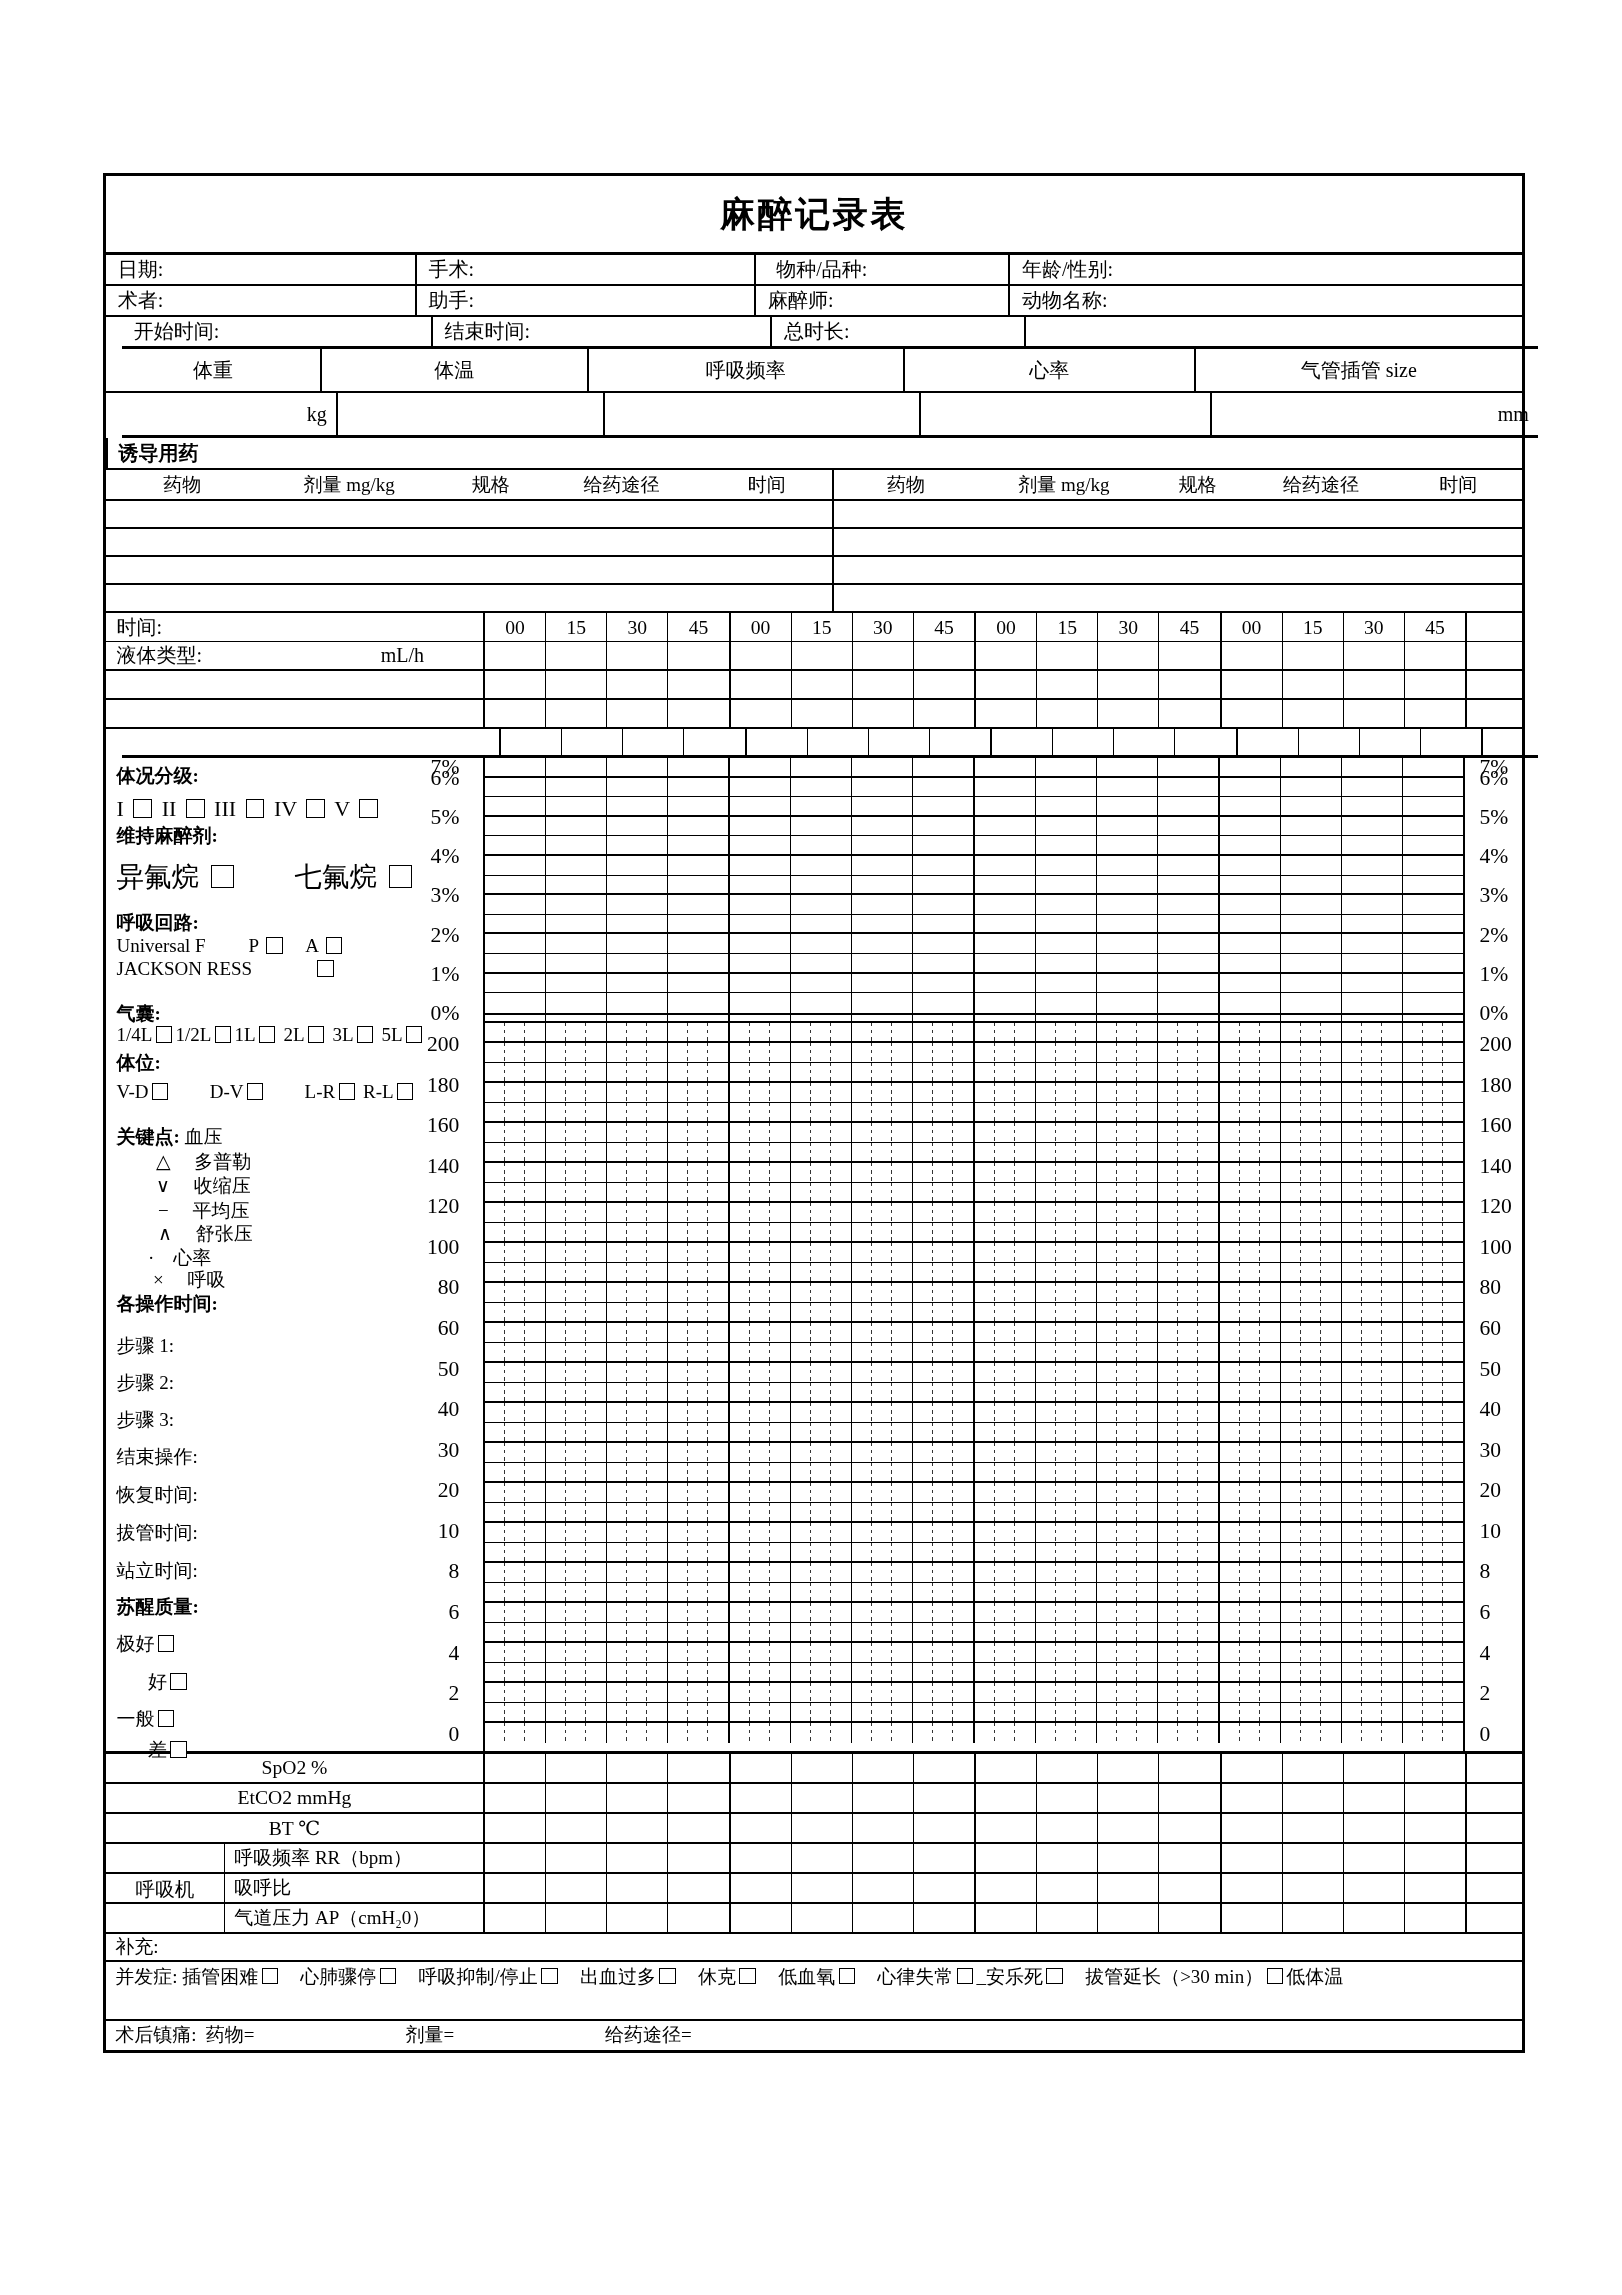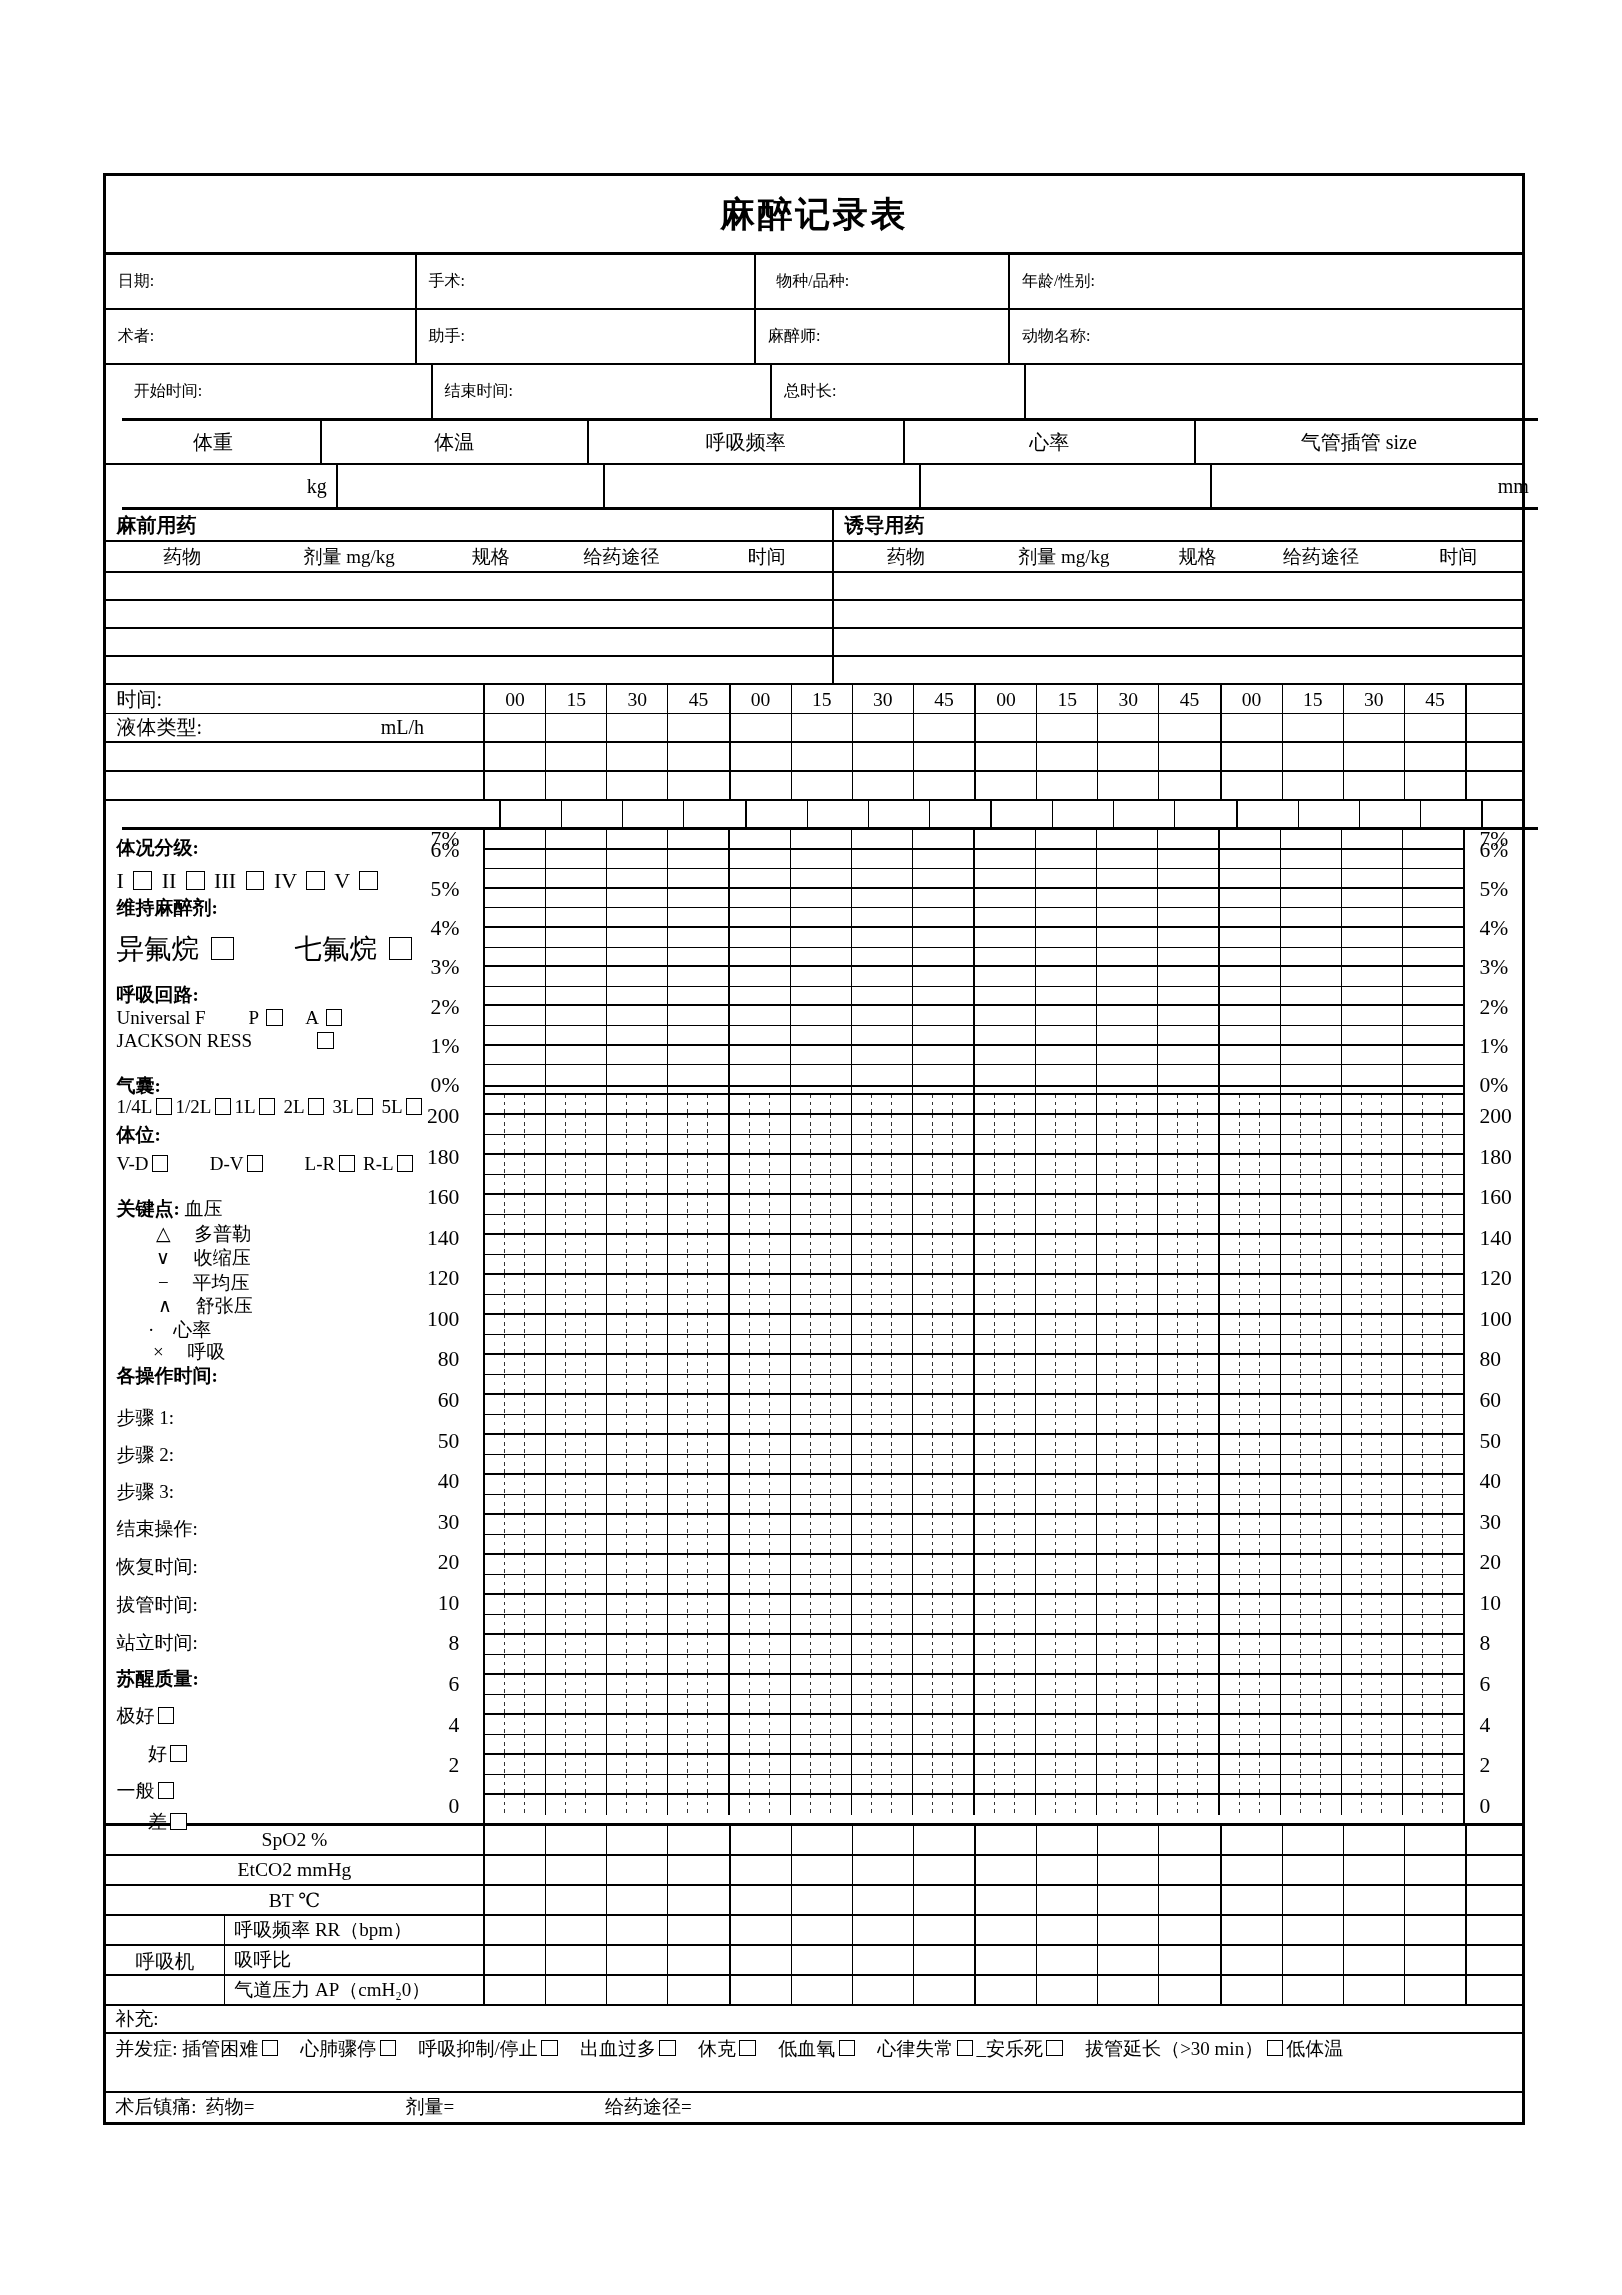--- a/index.html
+++ b/index.html
@@ -16,21 +16,21 @@
   .row { position:relative; display:flex; width:100%; }
   .bb-thin  { border-bottom:1.3px solid #000; }
   .bb-mid   { border-bottom:2px solid #000; }
   .bb-thick { border-bottom:3.3px solid #000;margin-left:16px; }
 
   
   .title-row { height:79px; display:flex; align-items:center; justify-content:center; border-bottom:3.3px solid #000; }
   .title-row span { font-size:35px; font-weight:bold; letter-spacing:2.6px; }
 
   
-  .info-cell { height:53px; display:flex; align-items:center; padding-left:11.8px; font-size:16px; border-left:2px solid #000; }
+  .info-cell { height:29px; display:flex; align-items:center; padding-left:11.8px; font-size:20px; border-left:2px solid #000; }
   .info-cell.first { border-left:none; }
 
   
   .vit-cell { height:42px; display:flex; align-items:center; justify-content:center; font-size:20px; border-left:2px solid #000; }
   .vit-cell.first { border-left:none; }
   .vit-cell.unit { justify-content:flex-end; padding-right:9.2px; }
 
   
   .drug-title-cell { height:30px; display:flex; align-items:center; padding-left:10.5px; font-size:20px; font-weight:bold; }
   .drug-head-half { height:29px; display:grid; grid-template-columns:21% 25% 14% 22% 18%; align-items:center; }
@@ -152,21 +152,20 @@
       <div class="row bb-thick">
         <div class="vit-cell first unit" style="width: 215px;">kg</div>
         <div class="vit-cell unit" style="width: 268px;"></div>
         <div class="vit-cell unit" style="width: 318px;"></div>
         <div class="vit-cell unit" style="width: 292px;"></div>
         <div class="vit-cell unit" style="width: 330px;">mm</div>
       </div>
     </div>
 
   <div class="row bb-mid" id="drugTitles">
-      <div class="drug-title-cell" style="width: 726px;">麻前用药</div>
       <div class="drug-title-cell vdiv" style="width: 688px;">诱导用药</div>
     </div>
   <div class="row bb-mid" id="drugHeads">
       <div class="drug-head-half" style="width: 726px;">
         <span>药物</span>
         <span>剂量 mg/kg</span>
         <span>规格</span>
         <span>给药途径</span>
         <span>时间</span>
       </div>

